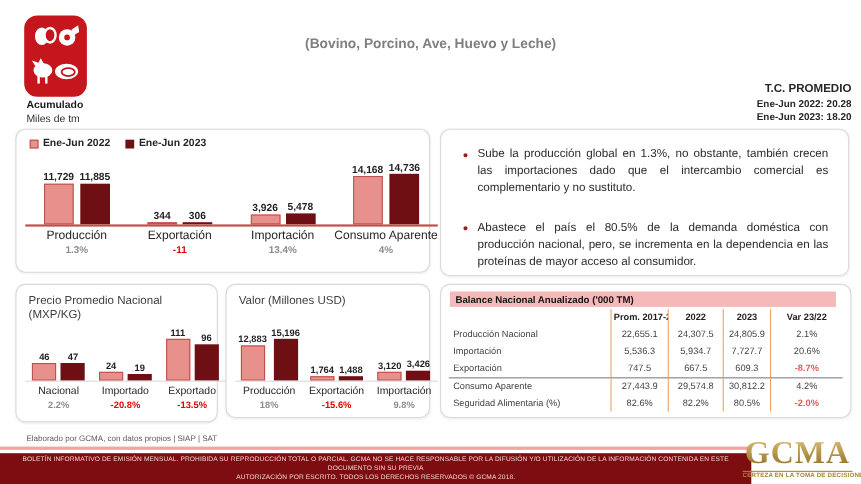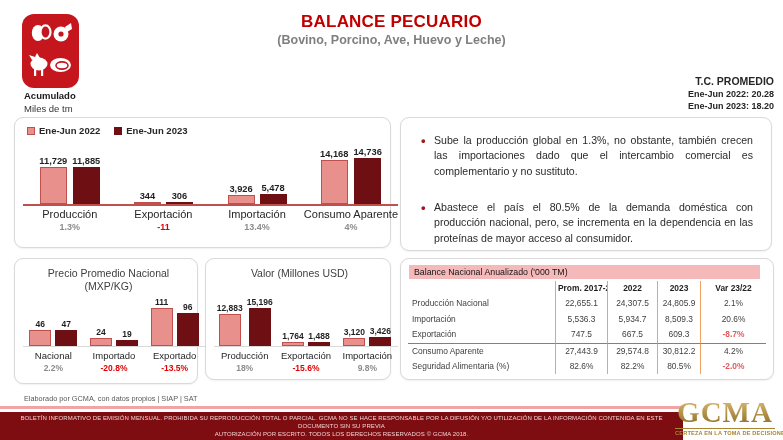--- a/index.html
+++ b/index.html
@@ -51,28 +51,28 @@
   .cval{font-weight:700;color:var(--ink);white-space:nowrap;margin-bottom:1px;}
   .cbar.s0{background:var(--bar2022);border:1px solid var(--bar2022b);}
   .cbar.s1{background:var(--bar2023);}
   .ccat{color:#262626;margin-top:4px;white-space:nowrap;}
   .cchg{font-weight:700;color:var(--muted);margin-top:2px;}
   .cchg.neg{color:var(--neg);}
   .caxis{position:absolute;left:0;right:0;height:1.5px;}
   .caxis.main{background:var(--axismain);}
   .caxis.small{background:var(--axissmall);height:1px;}
 
-  .small-title{position:absolute;left:11px;top:8px;font-size:10.5px;color:#404040;width:165px;line-height:1.25;text-align:center;}
+  .small-title{position:absolute;left:11px;top:8px;font-size:10.5px;color:#404040;width:165px;line-height:1.25;}
 
   
   .bullet-item{position:relative;padding-left:15px;font-size:10.6px;color:#2b2b2b;text-align:justify;line-height:1.45;margin-bottom:21px;}
   .bullet-item::before{content:"\2022";position:absolute;left:2px;top:-1px;color:var(--bullet);font-size:13px;font-weight:700;}
 
   
-  .tbl-title{background:var(--thbg);color:#141414;font-weight:400;font-size:8.8px;padding:2px 5px;margin:1px 6px 2px 1px;}
+  .tbl-title{background:var(--thbg);color:#141414;font-weight:700;font-size:8.8px;padding:2px 5px;margin:1px 6px 2px 1px;}
   .tbl{display:grid;grid-template-columns:148px 52px 50px 43px 1fr;font-size:8.4px;color:var(--body);}
   .tc-cell{padding:1px 2px;line-height:13.4px;white-space:nowrap;overflow:hidden;}
   .tc-cell.hd{font-weight:700;color:var(--ink);text-align:center;}
   .tc-cell.lbl{text-align:left;padding-left:4px;}
   .tc-cell.num{text-align:center;}
   .tc-cell.sep{border-right:1px solid var(--tsep);}
   .tc-cell.divider{border-top:1px solid #808080;}
   .tc-cell.vneg{color:var(--varneg);font-weight:700;}
 
   
@@ -109,21 +109,20 @@
         <rect x="5" y="47" width="2.2" height="7"></rect>
         <rect x="12" y="47" width="2.2" height="7"></rect>
       </g>
 
       <g>
         <ellipse cx="31.5" cy="43" rx="10.5" ry="7" fill="#fff"></ellipse>
         <ellipse cx="33" cy="43.5" rx="6" ry="3.6" fill="none" stroke="#C4161C" stroke-width="1.6"></ellipse>
       </g>
     </svg>
   </div>
-  <div class="page-title">BALANCE PECUARIO</div>
   <div class="page-subtitle">(Bovino, Porcino, Ave, Huevo y Leche)</div>
   <div class="tc-block">
     <div class="tc-title">T.C. PROMEDIO</div>
     <div class="tc-line">Ene-Jun 2022:  20.28</div>
     <div class="tc-line">Ene-Jun 2023:  18.20</div>
   </div>
   <div class="acum-label">Acumulado</div>
   <div class="units-label">Miles de tm</div>
 
   <div class="panel main-chart-panel">
@@ -318,21 +317,21 @@
         <div class="tc-cell hd sep">2023</div>
         <div class="tc-cell hd">Var 23/22</div>
         <div class="tc-cell lbl sep">Producción Nacional</div>
         <div class="tc-cell num sep">22,655.1</div>
         <div class="tc-cell num sep">24,307.5</div>
         <div class="tc-cell num sep">24,805.9</div>
         <div class="tc-cell num">2.1%</div>
         <div class="tc-cell lbl sep">Importación</div>
         <div class="tc-cell num sep">5,536.3</div>
         <div class="tc-cell num sep">5,934.7</div>
-        <div class="tc-cell num sep">8,509.3</div>
+        <div class="tc-cell num sep">7,727.7</div>
         <div class="tc-cell num">20.6%</div>
         <div class="tc-cell lbl sep">Exportación</div>
         <div class="tc-cell num sep">747.5</div>
         <div class="tc-cell num sep">667.5</div>
         <div class="tc-cell num sep">609.3</div>
         <div class="tc-cell num vneg">-8.7%</div>
         <div class="tc-cell lbl sep divider">Consumo Aparente</div>
         <div class="tc-cell num sep divider">27,443.9</div>
         <div class="tc-cell num sep divider">29,574.8</div>
         <div class="tc-cell num sep divider">30,812.2</div>

